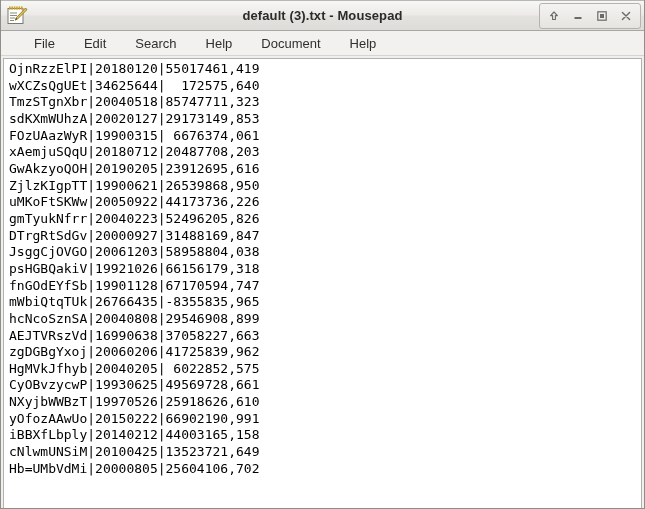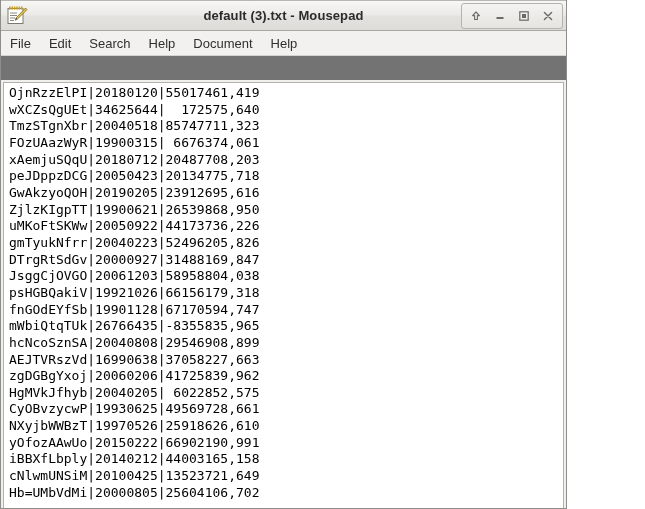--- a/index.html
+++ b/index.html
@@ -9,26 +9,26 @@
   }
   body {
     width: 645px;
     height: 509px;
     overflow: hidden;
     font-family: "Liberation Sans", sans-serif;
   }
 
   .window {
     position: relative;
-    width: 567px;
+    width: 645px;
     height: 509px;
     box-sizing: border-box;
     border: 1px solid #8d8d8a;
     border-top: none;
-    background: #737373;
+    background: #f97316;
     display: flex;
     flex-direction: column;
     overflow: hidden;
   }
 
   
   .titlebar {
     position: relative;
     height: 29px;
     flex: 0 0 29px;
@@ -83,38 +83,38 @@
   .win-btn svg { display: block; }
 
   
   .menubar {
     height: 25px;
     flex: 0 0 25px;
     background: #f2f1ef;
     border-bottom: 1px solid #d6d4d0;
     display: flex;
     align-items: center;
-    padding-left: 0;
-    box-sizing: border-box;
+    padding-left: 24px;
+    box-sizing: border-box;
+    gap: 11px;
   }
   .menu-item {
     font-size: 13px;
     color: #2f2f2f;
     padding: 3px 9px;
     white-space: nowrap;
   }
 
   
   .editor-wrap {
     flex: 1 1 auto;
     padding: 2px 2px 0 2px;
     box-sizing: border-box;
     background: #f0efed;
     overflow: hidden;
-    margin-top: 24px;
   }
   .editor {
     width: 100%;
     height: 100%;
     box-sizing: border-box;
     background: #ffffff;
     border: 1px solid #b3b1ad;
     border-bottom: none;
     overflow: hidden;
     padding: 2px 0 0 5px;
@@ -190,23 +190,23 @@
     <div class="menu-item">Help</div>
     <div class="menu-item">Document</div>
     <div class="menu-item">Help</div>
   </div>
 
   <div class="editor-wrap">
     <div class="editor" id="editor">
         <div class="line">OjnRzzElPI|20180120|55017461,419</div>
         <div class="line">wXCZsQgUEt|34625644|  172575,640</div>
         <div class="line">TmzSTgnXbr|20040518|85747711,323</div>
+        <div class="line">sdKXmWUhzA|20020127|29173149,853</div>
         <div class="line">FOzUAazWyR|19900315| 6676374,061</div>
         <div class="line">xAemjuSQqU|20180712|20487708,203</div>
-        <div class="line">peJDppzDCG|20050423|20134775,718</div>
         <div class="line">GwAkzyoQOH|20190205|23912695,616</div>
         <div class="line">ZjlzKIgpTT|19900621|26539868,950</div>
         <div class="line">uMKoFtSKWw|20050922|44173736,226</div>
         <div class="line">gmTyukNfrr|20040223|52496205,826</div>
         <div class="line">DTrgRtSdGv|20000927|31488169,847</div>
         <div class="line">JsggCjOVGO|20061203|58958804,038</div>
         <div class="line">psHGBQakiV|19921026|66156179,318</div>
         <div class="line">fnGOdEYfSb|19901128|67170594,747</div>
         <div class="line">mWbiQtqTUk|26766435|-8355835,965</div>
         <div class="line">hcNcoSznSA|20040808|29546908,899</div>

